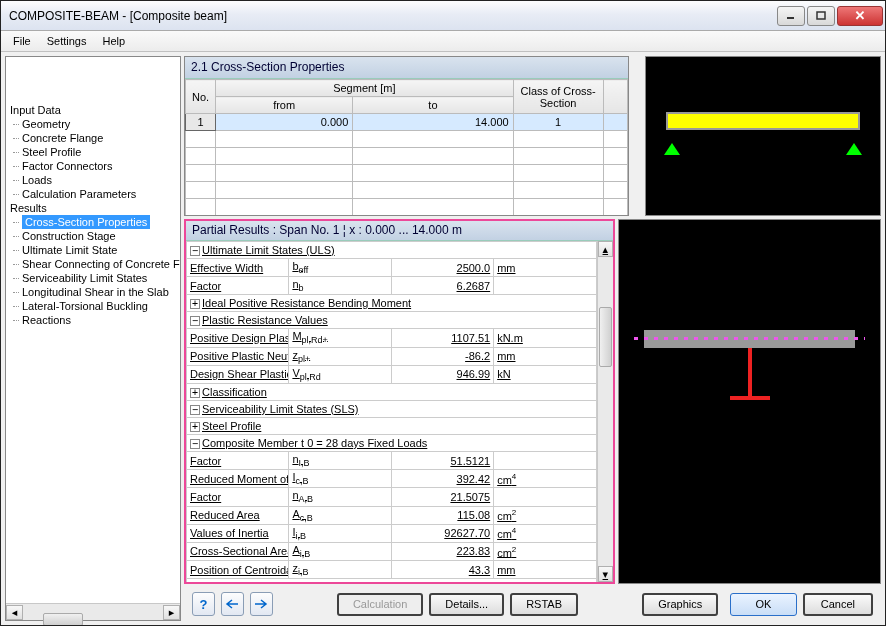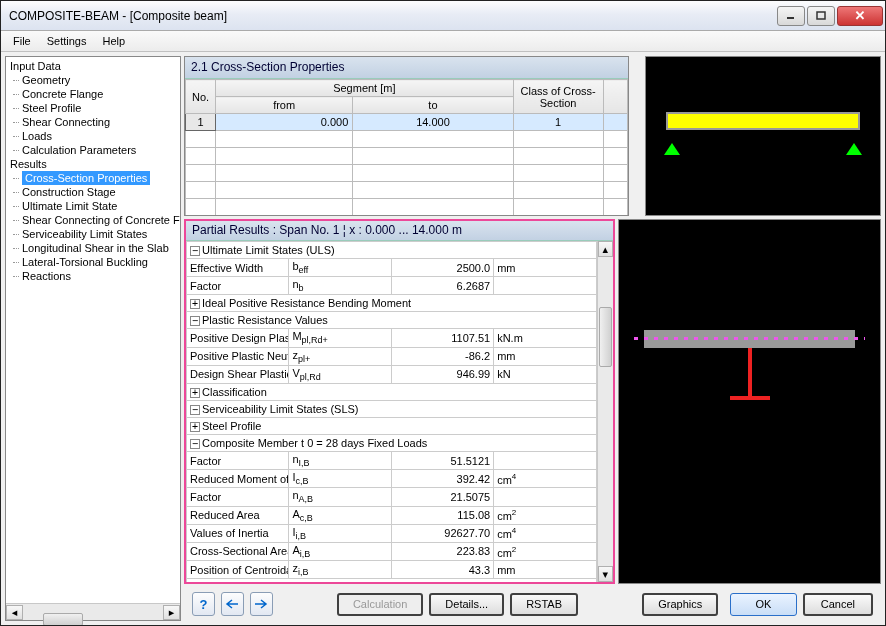--- a/index.html
+++ b/index.html
@@ -7,21 +7,21 @@
 .window { width: 886px; height: 626px; border: 1px solid #222; display: flex; flex-direction: column; background: #f0f0f0; }
 .titlebar { height: 30px; background: linear-gradient(#fdfdfe, #e8ecf5 45%, #dce3f0); display: flex; align-items: center; padding: 0 2px 0 8px; border-bottom: 1px solid #aaa; }
 .titlebar .title { flex: 1; color: #000; font-size: 12px; }
 .titlebar .winbtns { display: flex; gap: 0; }
 .winbtn { width: 28px; height: 20px; border: 1px solid #888; border-radius: 3px; background: linear-gradient(#f5f5f5, #d9d9d9); display: flex; align-items: center; justify-content: center; margin-left: 2px; }
 .winbtn.close { width: 46px; background: linear-gradient(#e77, #c33); border-color: #933; color: #fff; font-size: 13px; font-weight: bold; }
 .menubar { height: 21px; background: linear-gradient(#fafafa,#ececec); border-bottom: 1px solid #c0c0c0; display: flex; align-items: center; padding: 0 4px; }
 .menubar span { padding: 2px 8px; cursor: default; }
 .client { flex: 1; display: flex; padding: 4px; gap: 3px; overflow: hidden; }
 .tree-pane { width: 176px; display: flex; flex-direction: column; border: 1px solid #888; background: #fff; }
-.tree { flex: 1; padding: 2px; overflow: hidden; }
+.tree { flex: 1; padding: 2px; overflow: hidden; margin-top: 44px; }
 .tree .node { padding: 1px 2px; white-space: nowrap; }
 .tree .child { padding-left: 14px; position: relative; }
 .tree .child::before { content: ""; position: absolute; left: 5px; top: 7px; width: 6px; border-top: 1px dotted #999; }
 .tree .selected { background: #3399ff; color: #fff; }
 .hscroll { height: 17px; background: #eaeaea; border-top: 1px solid #c8c8c8; display: flex; align-items: center; }
 .hscroll .btn { width: 17px; height: 15px; border: 1px solid #b0b0b0; background: linear-gradient(#f8f8f8,#e0e0e0); display: flex; align-items:center; justify-content:center; }
 .hscroll .track { flex:1; position:relative; }
 .hscroll .thumb { position:absolute; left:20px; top:1px; width:40px; height:13px; background:linear-gradient(#f0f0f0,#d0d0d0); border:1px solid #aaa; border-radius:2px;}
 .right-pane { flex:1; display:flex; flex-direction:column; gap:3px; overflow:hidden; }
 .upper { height: 160px; display:flex; gap:16px; }
@@ -32,21 +32,21 @@
 table.csgrid th, table.csgrid td { border: 1px solid #bbb; padding: 1px 4px; text-align:center; height:17px; background:#fff;}
 table.csgrid th { background: linear-gradient(#f5f5f5,#e5e5e5); font-weight:normal; }
 table.csgrid tr.sel td { background:#d6eaff; }
 table.csgrid tr.sel td:first-child { background:#e8e8e8; border:1px solid #666; }
 .viz1 { flex:1; border:1px solid #888; background:#000; position:relative; }
 .beam { position:absolute; left:20px; right:20px; top:55px; height:18px; background:#ffff00; border:2px solid #999; }
 .support { position:absolute; bottom:60px; width:0; height:0; border-left:8px solid transparent; border-right:8px solid transparent; border-bottom:12px solid #0f0; }
 .lower { flex:1; display:flex; gap:3px; overflow:hidden; }
 .results-box { width: 431px; border:2px solid #ec4899; background:#fff; display:flex; flex-direction:column; }
 .results-title { height: 20px; background: linear-gradient(#d9e3ee,#c2d1e3); border-bottom:1px solid #9cb; padding: 2px 6px; color:#003; font-size:12px;}
-.results-body { flex:1; overflow:hidden; display:flex; }
+.results-body { flex:1; overflow:hidden; display:flex;text-decoration:underline; }
 table.results { border-collapse: collapse; width: 100%; table-layout:fixed;}
 table.results td { border:1px solid #ccc; padding:1px 3px; height:17px; white-space:nowrap; overflow:hidden; }
 table.results td.sym { width:50px; }
 table.results td.val { width:65px; text-align:right; }
 table.results td.unit { width:38px; }
 .treeicon { display:inline-block; width:10px; text-align:center; font-family:monospace; font-size:10px; border:1px solid #888; line-height:8px; height:10px; margin-right:2px; background:#fff; vertical-align:middle;}
 .indent1 { padding-left: 14px; margin-top: 36px; }
 .indent2 { padding-left: 28px; }
 .vscroll { width:17px; background:#eaeaea; border-left:1px solid #c8c8c8; display:flex; flex-direction:column; }
 .vscroll .btn { height:16px; border:1px solid #b0b0b0; background:linear-gradient(#f8f8f8,#e0e0e0); display:flex; align-items:center; justify-content:center;}
@@ -90,21 +90,21 @@
     <span>Settings</span>
     <span>Help</span>
   </div>
   <div class="client">
     <div class="tree-pane">
       <div class="tree">
         <div class="node">Input Data</div>
         <div class="node child">Geometry</div>
         <div class="node child">Concrete Flange</div>
         <div class="node child">Steel Profile</div>
-        <div class="node child">Shear Connecting</div>
+        <div class="node child">Factor Connectors</div>
         <div class="node child">Loads</div>
         <div class="node child">Calculation Parameters</div>
         <div class="node">Results</div>
         <div class="node child"><span class="selected" style="padding:1px 3px">Cross-Section Properties</span></div>
         <div class="node child">Construction Stage</div>
         <div class="node child">Ultimate Limit State</div>
         <div class="node child">Shear Connecting of Concrete Flange</div>
         <div class="node child">Serviceability Limit States</div>
         <div class="node child">Longitudinal Shear in the Slab</div>
         <div class="node child">Lateral-Torsional Buckling</div>
@@ -132,21 +132,21 @@
                   <th rowspan="2" style="width:90px">Class of Cross-Section</th>
                   <th rowspan="2"></th>
                   </tr>
               <tr>
                     <th>from</th>
                     <th>to</th>
                   </tr>
               <tr class="sel">
                 <td>1</td>
                 <td style="text-align:right">0.000</td>
-                <td style="">14.000</td>
+                <td style="text-align:right">14.000</td>
                 <td>1</td>
                     <td></td>
                   </tr>
               <tr>
                     <td></td>
                     <td></td>
                     <td></td>
                     <td></td>
                     <td></td>
                   </tr>

